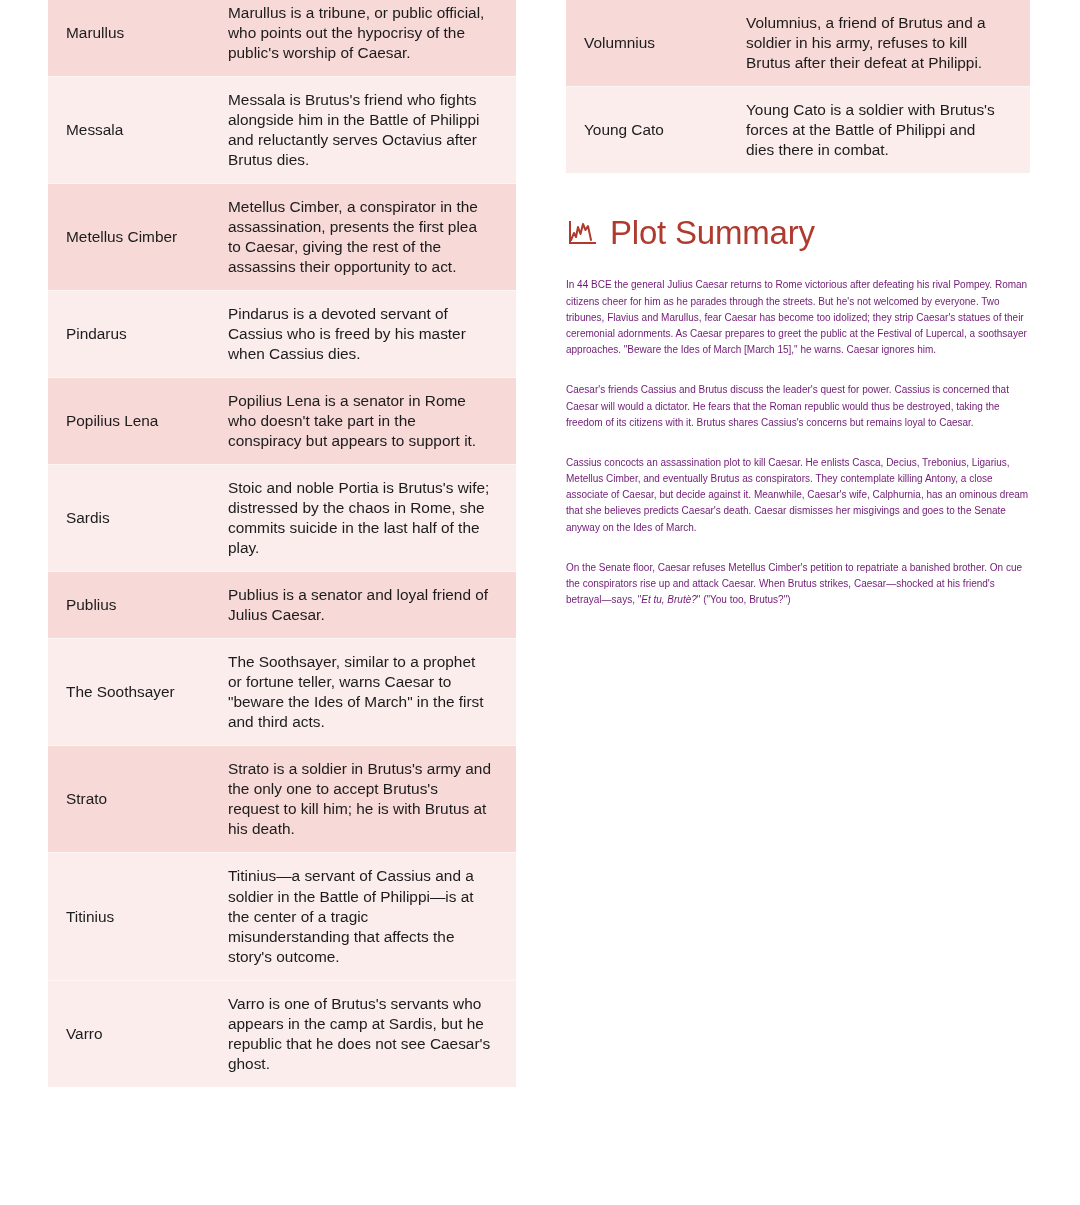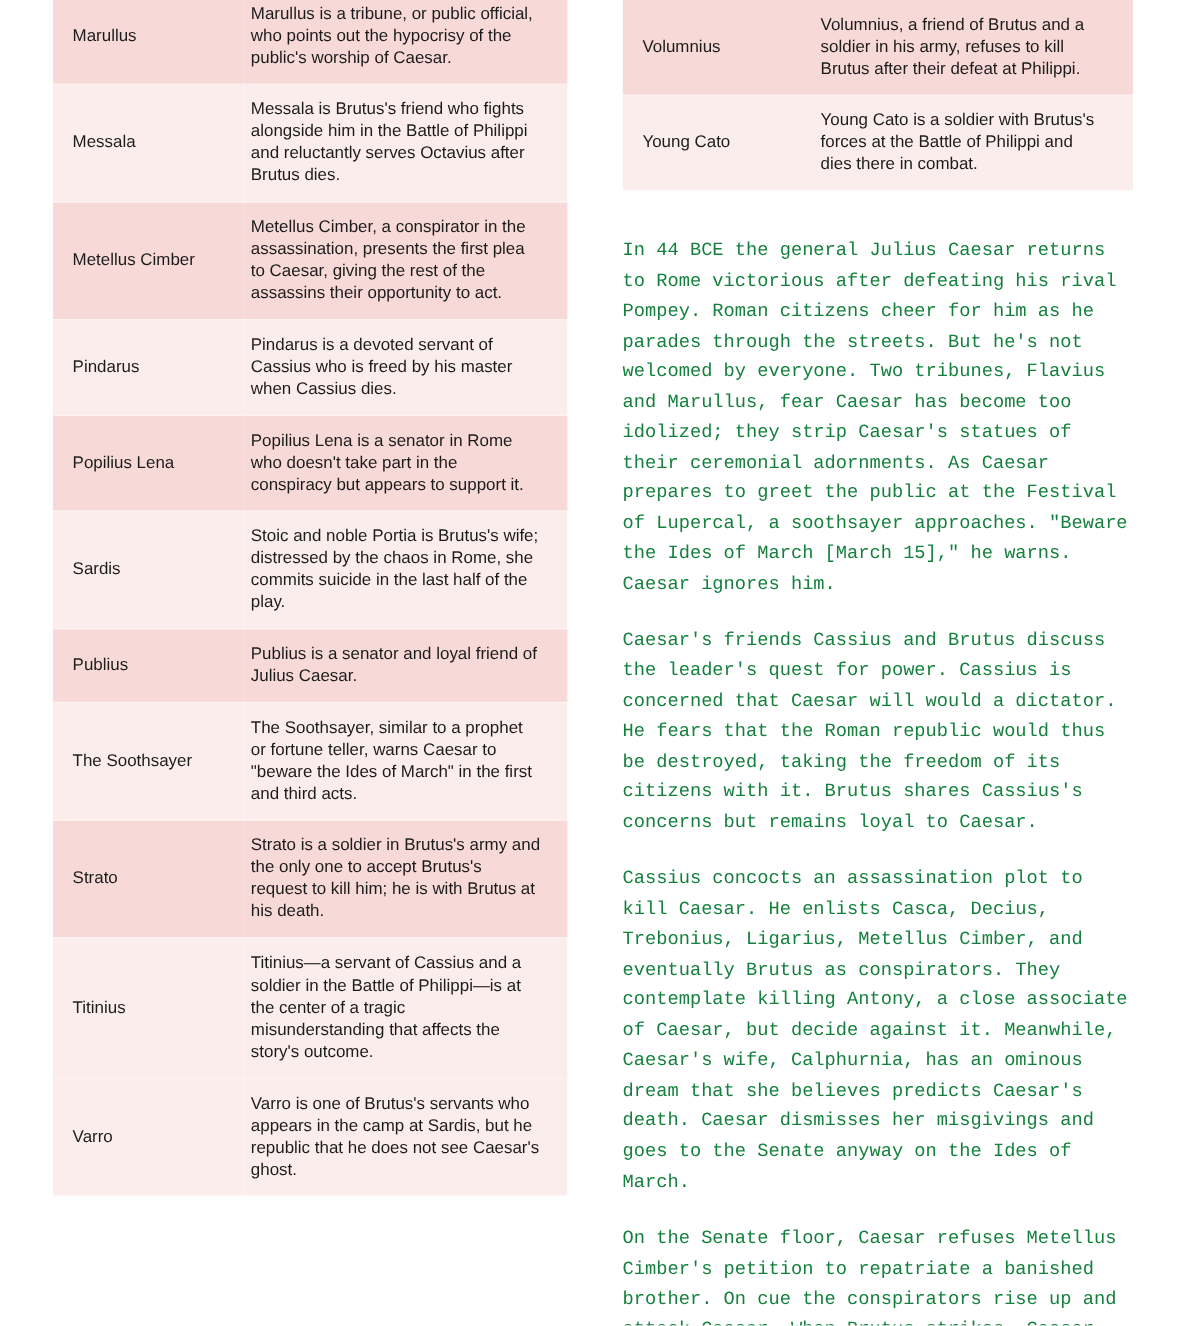--- a/index.html
+++ b/index.html
@@ -100,24 +100,23 @@
     align-items: center;
     justify-content: center;
     width: 32px;
     height: 30px;
     flex: 0 0 auto;
   }
   .chart-icon svg { display: block; }
 
   .section p.para {
     margin: 0 0 24px 0;
-    font-size: 17px;
+    font-size: 10px;
     line-height: 1.62;
-    color: #15803d;
-    font-family: Liberation Mono, monospace;
+    color: #701a75;
   }
   .section p.para:last-child { margin-bottom: 0; }
   .section em.latin { font-style: italic; }
 </style>
 </head>
 <body>
 
 <div class="page">
   <div class="columns">
 
@@ -183,20 +182,29 @@
               <td class="cell-desc">Volumnius, a friend of Brutus and a soldier in his army, refuses to kill Brutus after their defeat at Philippi.</td>
             </tr>
             <tr class="row-light">
               <td class="cell-name">Young Cato</td>
               <td class="cell-desc">Young Cato is a soldier with Brutus's forces at the Battle of Philippi and dies there in combat.</td>
             </tr>
           </tbody>
       </table>
 
       <div class="section">
+        <h2 class="section-title">
+          <span class="chart-icon">
+            <svg width="30" height="28" viewBox="0 0 30 28" aria-hidden="true">
+              <path d="M3 3 L3 24 L28 24" fill="none" stroke="#b03a2e" stroke-width="2" stroke-linecap="square" stroke-linejoin="miter"></path>
+              <path d="M4 21 L7 14 L9 18 L11 8 L13.5 15 L16 5 L18.5 11 L21 7 L24 21" fill="none" stroke="#b03a2e" stroke-width="2" stroke-linejoin="round" stroke-linecap="round"></path>
+            </svg>
+          </span>
+          <span class="title-text">Plot Summary</span>
+        </h2>
         <div id="plot-paragraphs">
             <p class="para">In 44 BCE the general Julius Caesar returns to Rome victorious after defeating his rival Pompey. Roman citizens cheer for him as he parades through the streets. But he's not welcomed by everyone. Two tribunes, Flavius and Marullus, fear Caesar has become too idolized; they strip Caesar's statues of their ceremonial adornments. As Caesar prepares to greet the public at the Festival of Lupercal, a soothsayer approaches. "Beware the Ides of March [March 15]," he warns. Caesar ignores him.</p>
             <p class="para">Caesar's friends Cassius and Brutus discuss the leader's quest for power. Cassius is concerned that Caesar will would a dictator. He fears that the Roman republic would thus be destroyed, taking the freedom of its citizens with it. Brutus shares Cassius's concerns but remains loyal to Caesar.</p>
             <p class="para">Cassius concocts an assassination plot to kill Caesar. He enlists Casca, Decius, Trebonius, Ligarius, Metellus Cimber, and eventually Brutus as conspirators. They contemplate killing Antony, a close associate of Caesar, but decide against it. Meanwhile, Caesar's wife, Calphurnia, has an ominous dream that she believes predicts Caesar's death. Caesar dismisses her misgivings and goes to the Senate anyway on the Ides of March.</p>
             <p class="para">On the Senate floor, Caesar refuses Metellus Cimber's petition to repatriate a banished brother. On cue the conspirators rise up and attack Caesar. When Brutus strikes, Caesar—shocked at his friend's betrayal—says, "<em class="latin">Et tu, Brutè?</em>" ("You too, Brutus?")</p>
           </div>
       </div>
 
     </div>
   </div>

